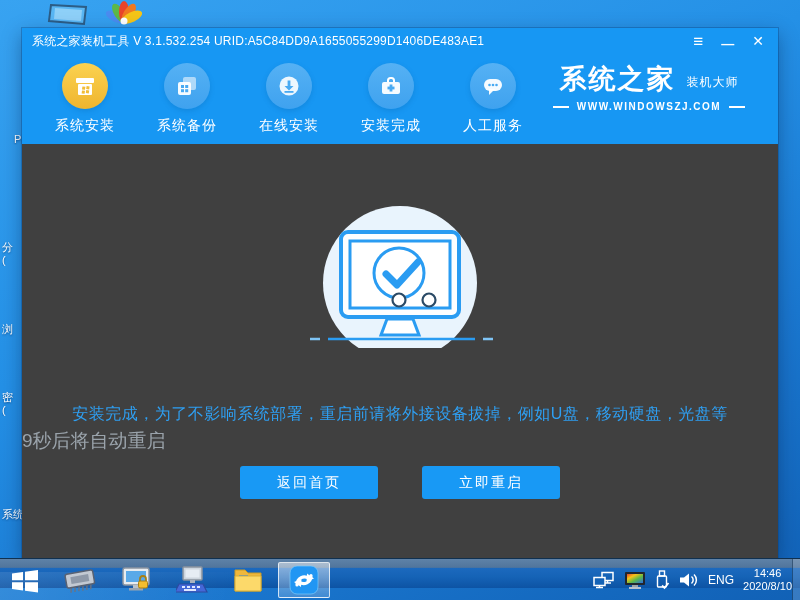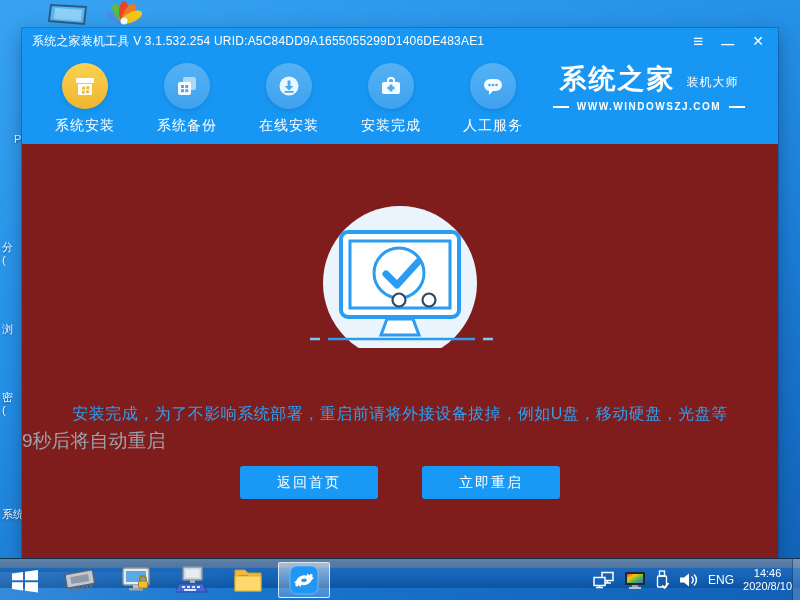--- a/index.html
+++ b/index.html
@@ -31,21 +31,21 @@
   .nav-item.active .nav-circle{background:linear-gradient(180deg,#fbd251,#efb52e);}
   .nav-label{display:block;margin-top:8px;color:#fff;font-size:14px;letter-spacing:1px;}
   .logo{position:absolute;right:26px;top:12px;width:206px;color:#fff;}
   .logo-row{display:flex;align-items:flex-end;justify-content:center;}
   .logo-main{font-size:27px;font-weight:bold;letter-spacing:2px;line-height:1;}
   .logo-sub{font-size:12px;margin-left:11px;letter-spacing:1px;padding-bottom:2px;}
   .logo-site{margin-top:8px;display:flex;align-items:center;justify-content:center;gap:8px;
     font-size:10px;font-weight:bold;letter-spacing:1.5px;}
   .logo-site i{display:block;width:16px;height:2px;background:#fff;}
   
-  .content{position:relative;height:414px;background:#7f1d1d;}
+  .content{position:relative;height:414px;background:#404040;}
   .illus{position:absolute;left:218px;top:44px;}
   .msg{position:absolute;top:260px;width:100%;text-align:center;color:#2e9ff2;
     font-size:16px;letter-spacing:.5px;margin:0;}
   .countdown{position:absolute;top:284px;width:100%;color:#9aa3ab;
     font-size:19px;margin:0;}
   .btn-row{position:absolute;top:322px;width:100%;display:flex;justify-content:center;gap:44px;}
   .btn{width:138px;height:33px;background:#1899f5;color:#fff;border:none;border-radius:3px;
     font-size:14px;letter-spacing:2px;cursor:pointer;font-family:inherit;}
   
   .taskbar{position:absolute;left:0;top:558px;width:800px;height:30px;

